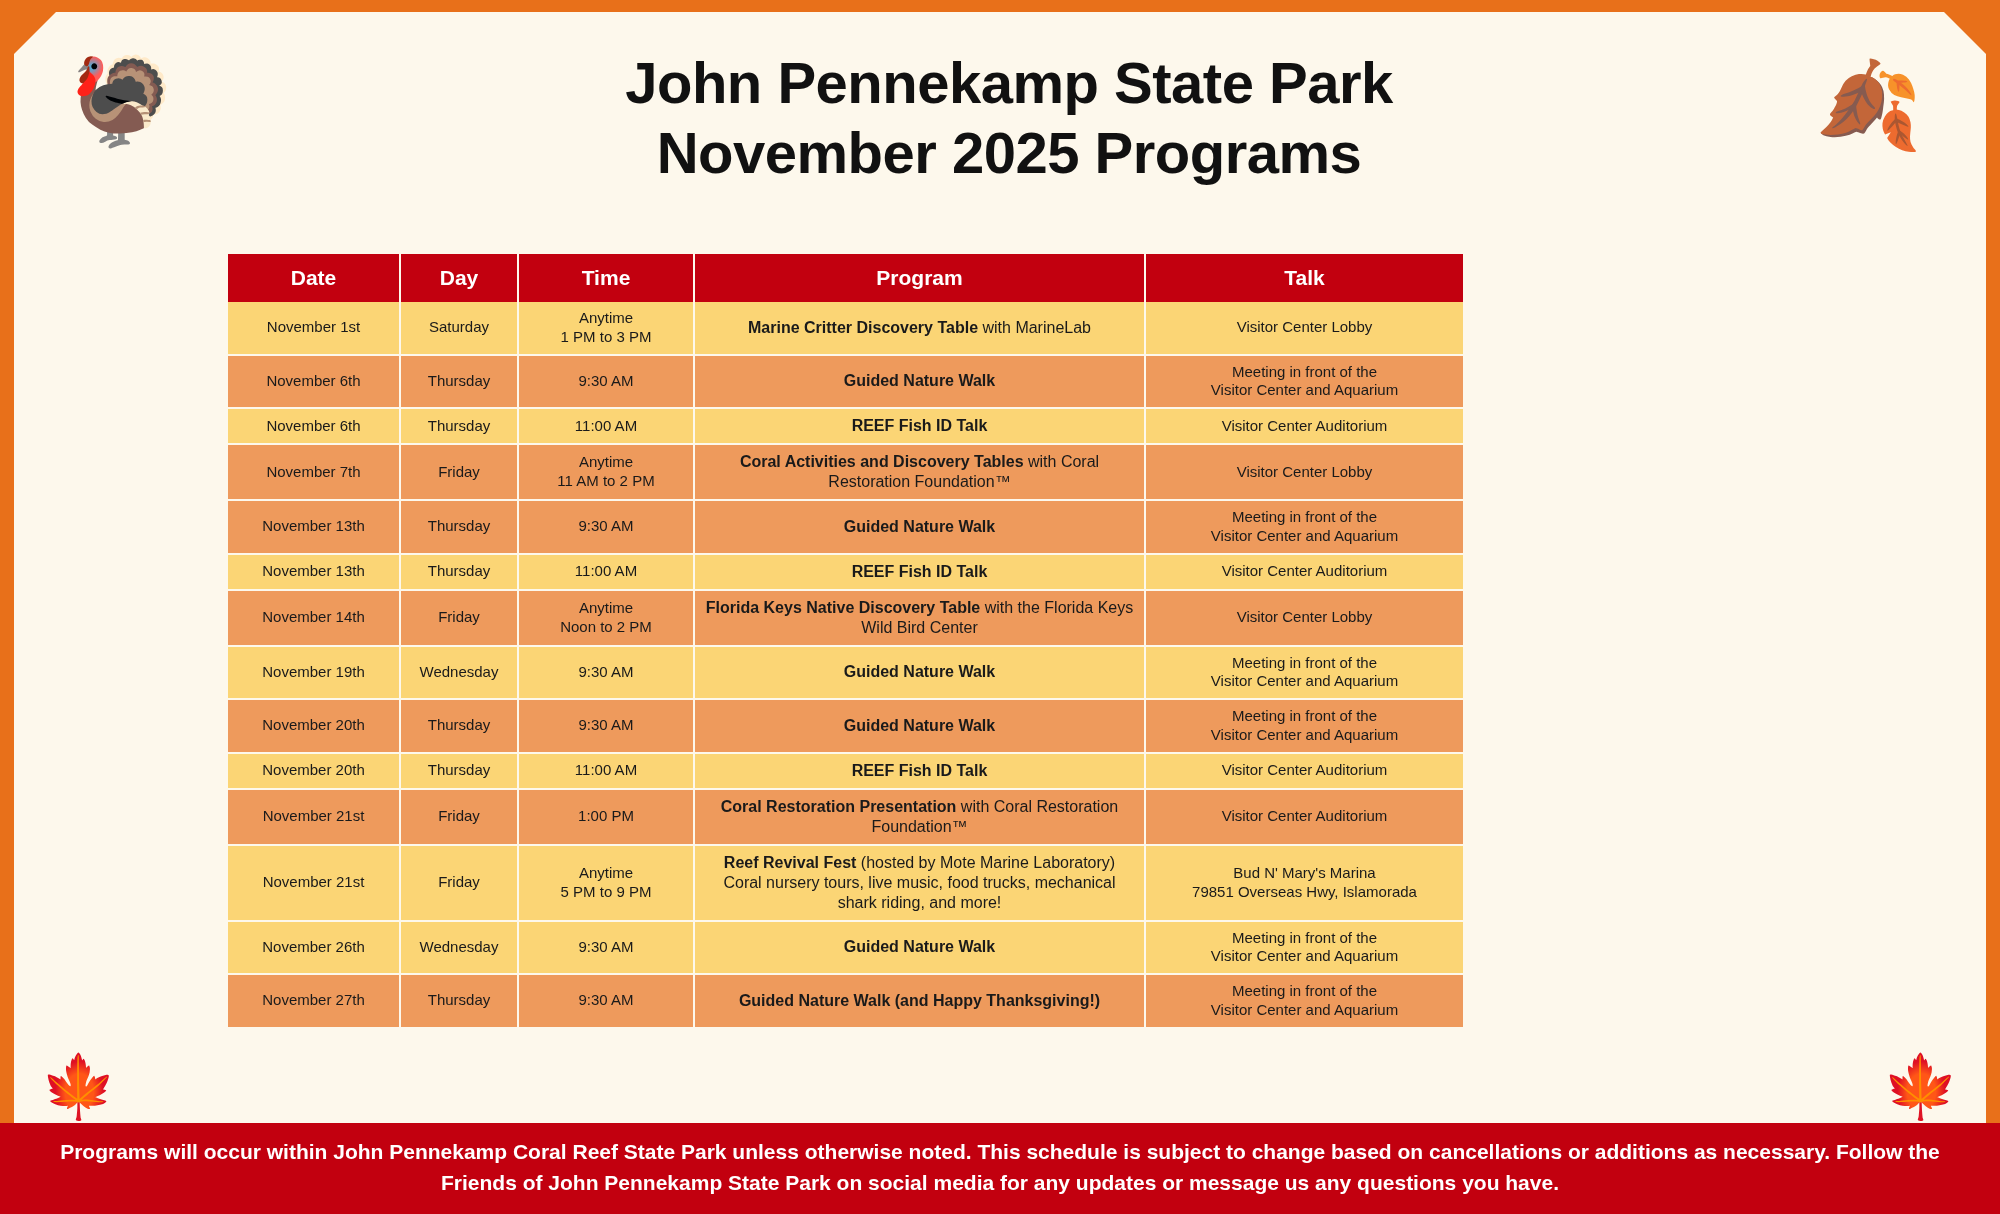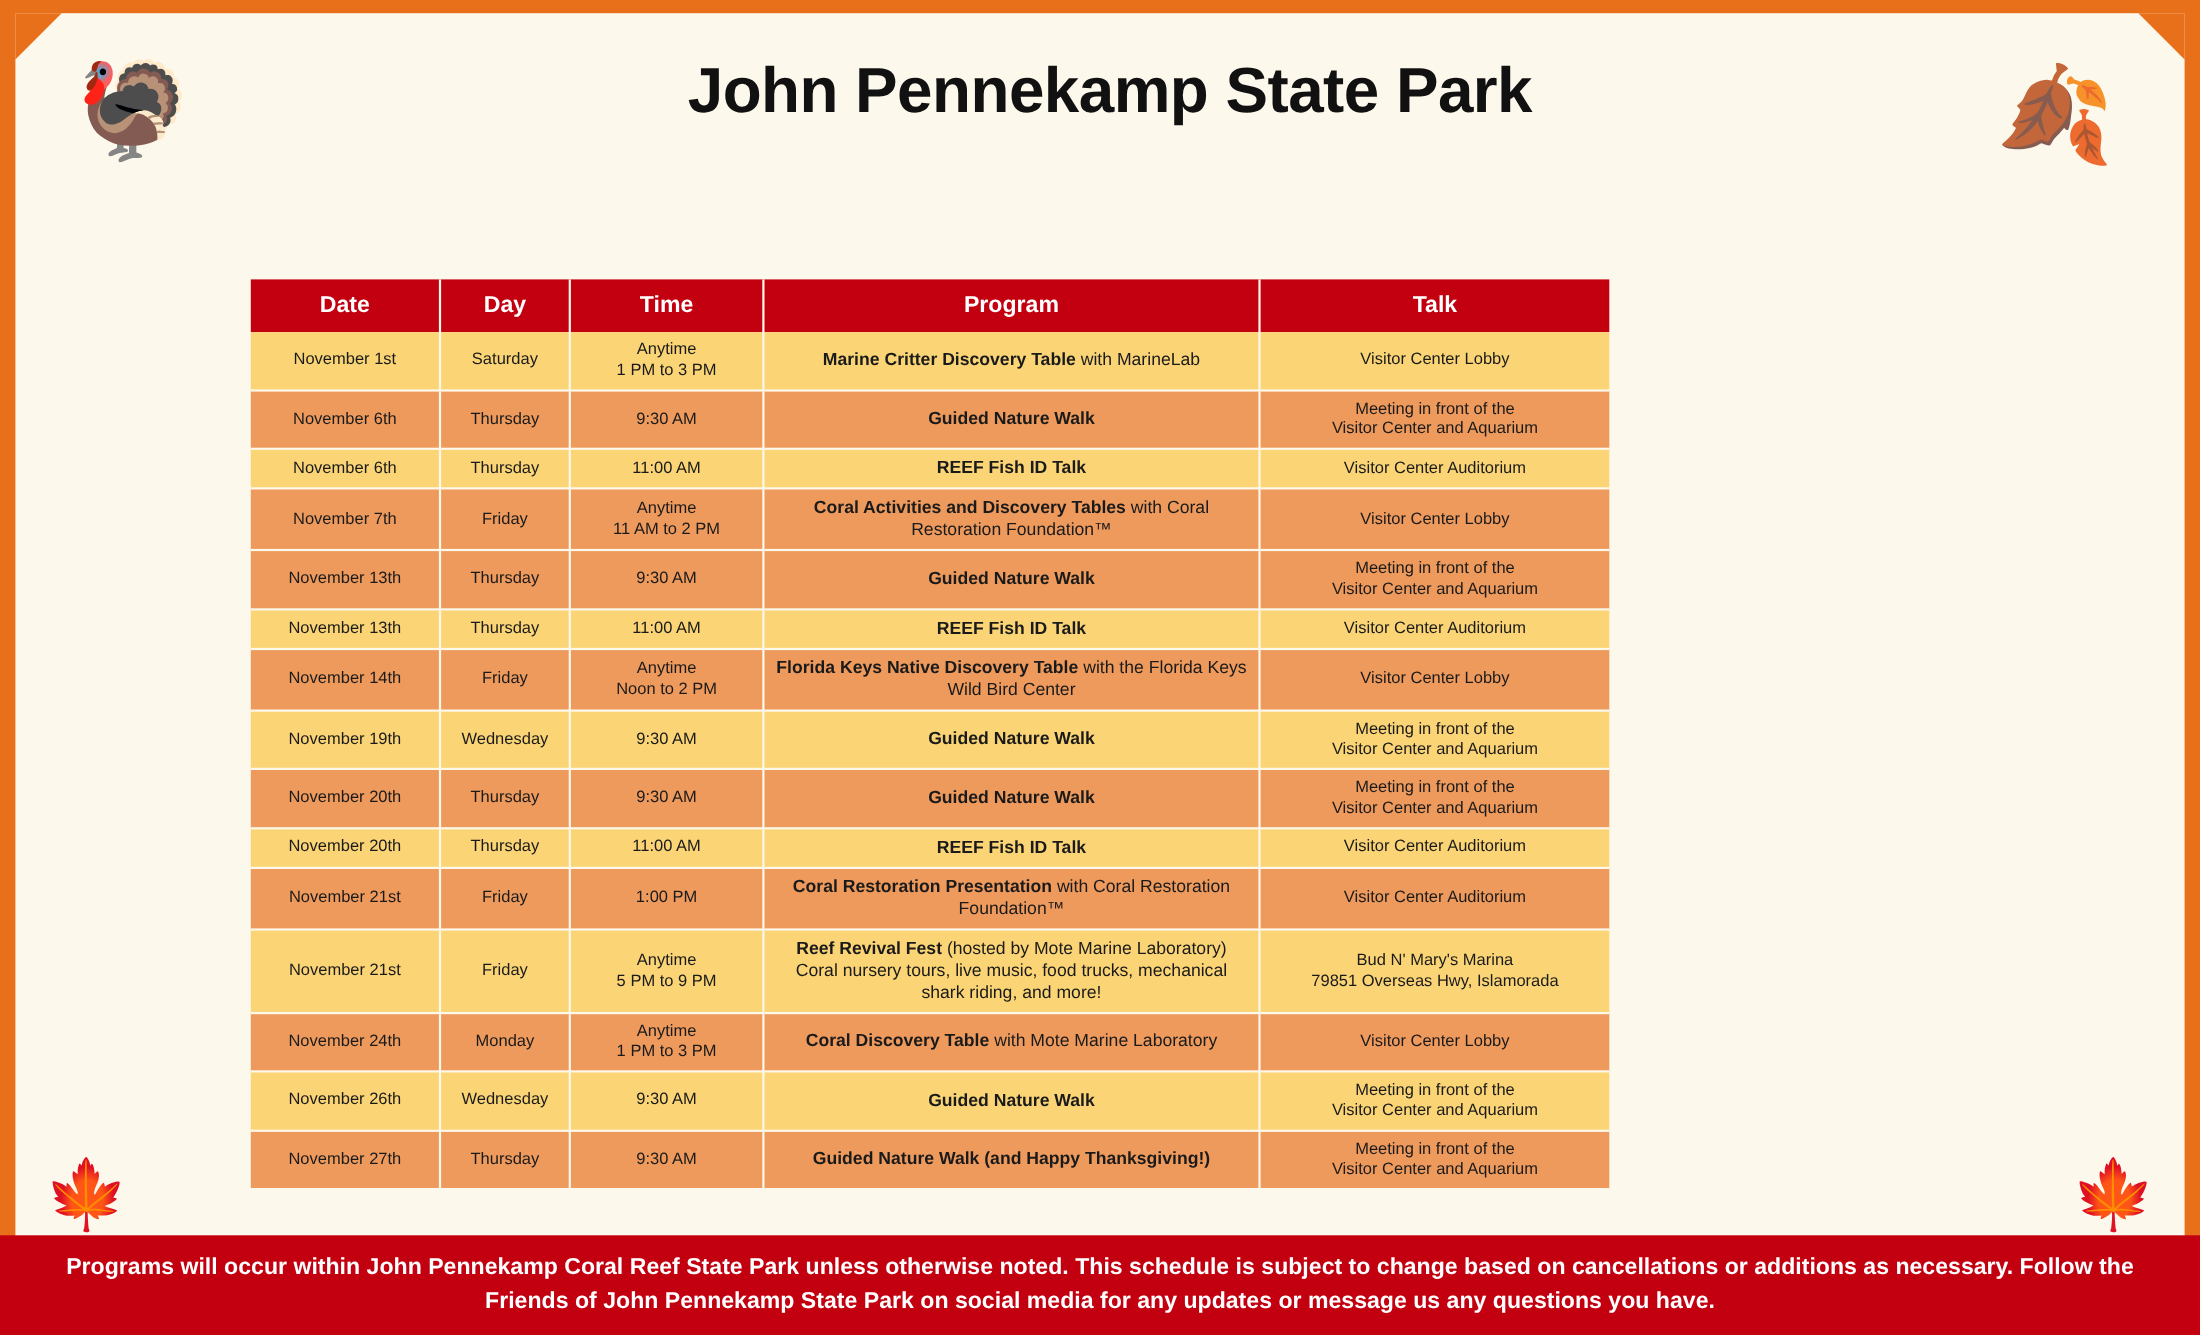--- a/index.html
+++ b/index.html
@@ -126,20 +126,21 @@
   <div class="corner bl"></div>
   <div class="corner br"></div>
 
   <div class="deco turkey">🦃</div>
   <div class="deco cornucopia">🍂</div>
   <div class="deco leaves-bl">🍁</div>
   <div class="deco leaves-br">🍁</div>
 
   <div class="title">
     <span class="line">John Pennekamp State Park</span>
+    <span class="line">November 2025 Programs</span>
   </div>
 
   <table class="schedule">
     <colgroup>
       <col class="col-date">
         <col class="col-day">
         <col class="col-time">
         <col>
         <col class="col-where">
     </colgroup>
@@ -230,27 +231,20 @@
           <td class="prog"><span>Coral Restoration Presentation</span><span class="thin"> with Coral Restoration Foundation™</span></td>
           <td>Visitor Center Auditorium</td>
         </tr>
         <tr class="row-y">
           <td>November 21st</td>
           <td>Friday</td>
           <td>Anytime<br>5 PM to 9 PM</td>
           <td class="prog"><span>Reef Revival Fest</span><span class="thin"> (hosted by Mote Marine Laboratory)</span><br><span class="thin">Coral nursery tours, live music, food trucks, mechanical shark riding, and more!</span></td>
           <td>Bud N' Mary's Marina<br>79851 Overseas Hwy, Islamorada</td>
         </tr>
-        <tr class="row-o">
-          <td>November 24th</td>
-          <td>Monday</td>
-          <td>Anytime<br>1 PM to 3 PM</td>
-          <td class="prog"><span>Coral Discovery Table</span><span class="thin"> with Mote Marine Laboratory</span></td>
-          <td>Visitor Center Lobby</td>
-        </tr>
         <tr class="row-y">
           <td>November 26th</td>
           <td>Wednesday</td>
           <td>9:30 AM</td>
           <td class="prog"><span>Guided Nature Walk</span></td>
           <td>Meeting in front of the<br>Visitor Center and Aquarium</td>
         </tr>
         <tr class="row-o">
           <td>November 27th</td>
           <td>Thursday</td>

